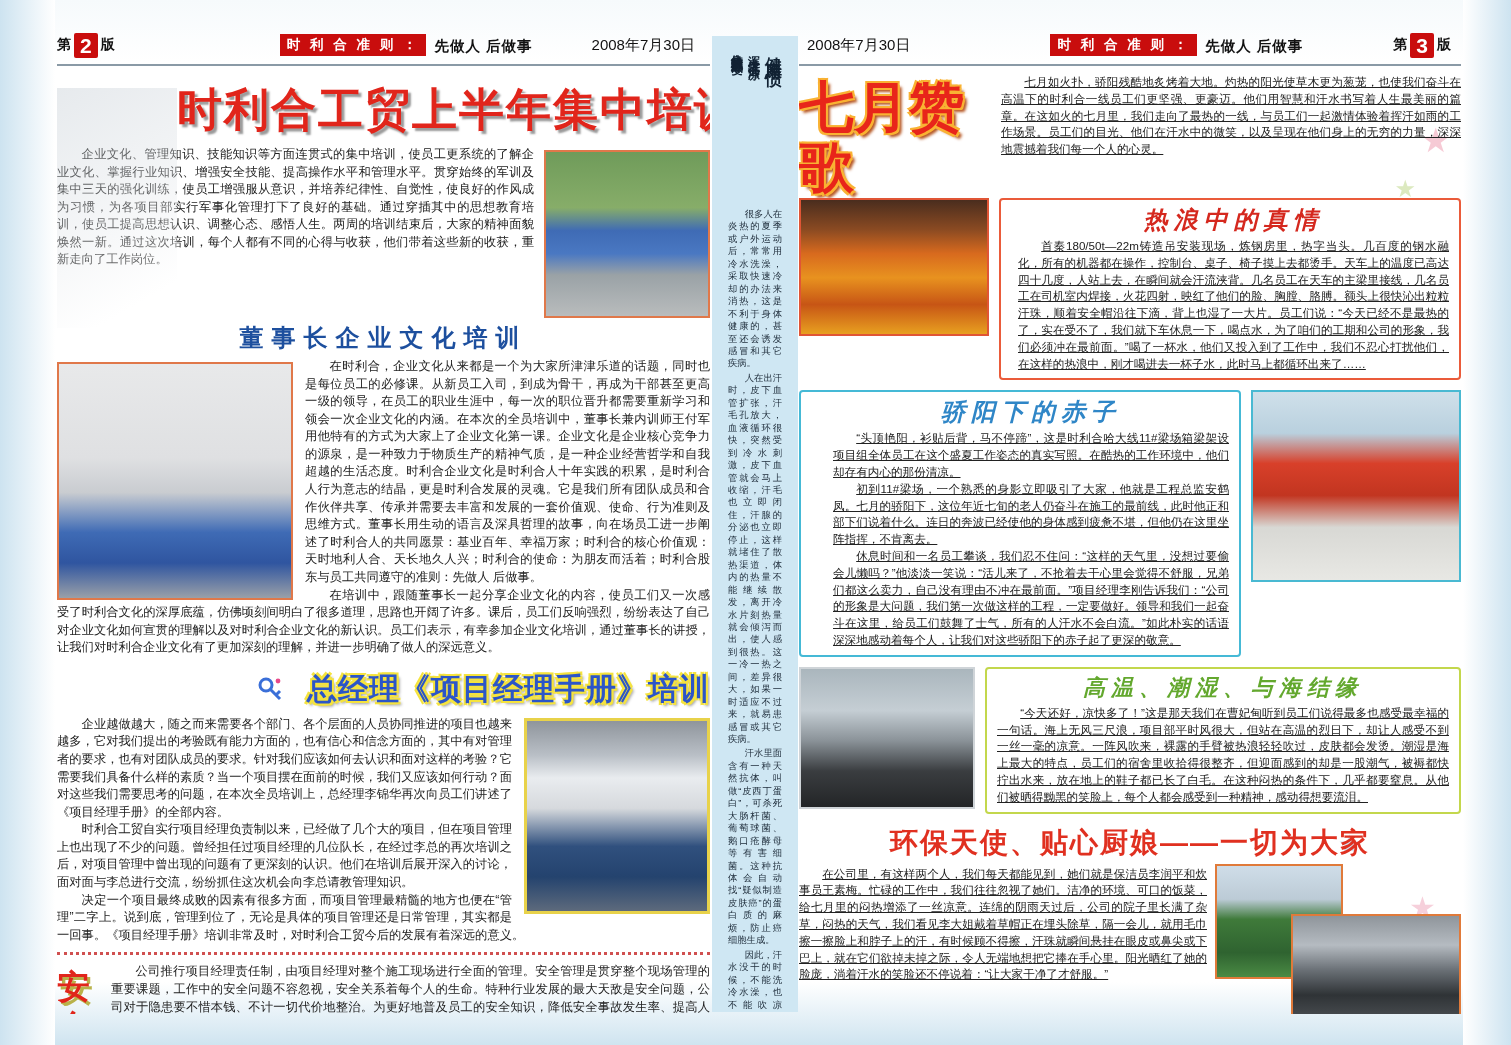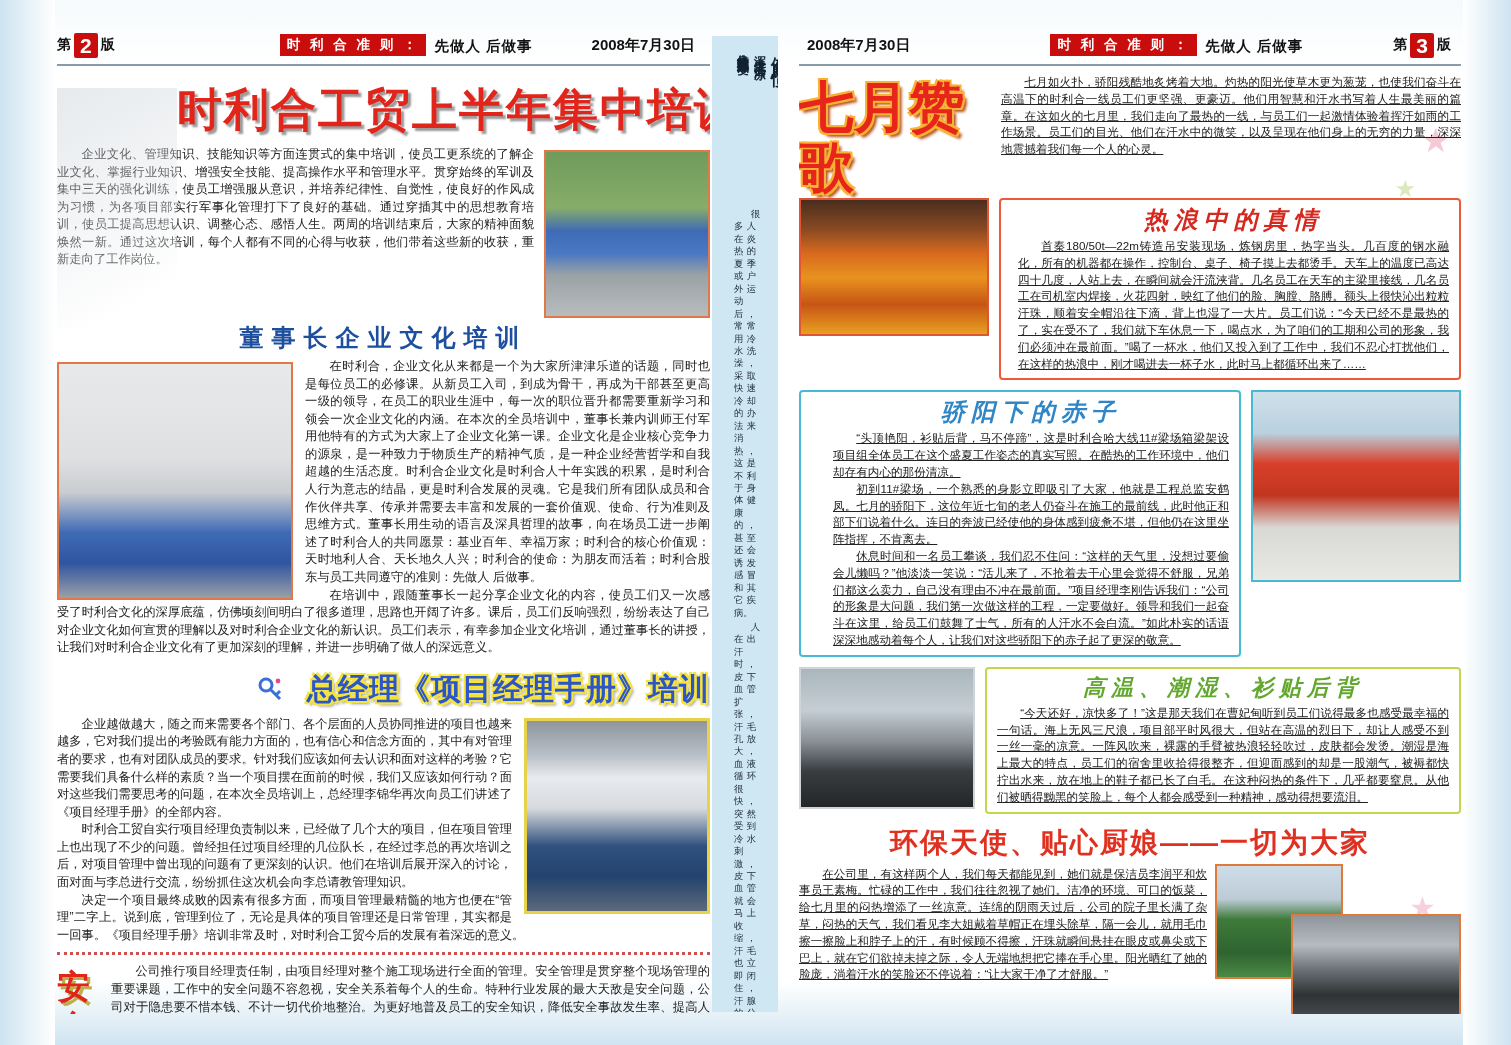--- a/index.html
+++ b/index.html
@@ -15,21 +15,21 @@
 
   
   .pghead{position:relative;height:34px;display:flex;align-items:center;font-size:14px;color:#111;}
   .pgno{display:flex;align-items:center;gap:3px;font-weight:bold;}
   .nobox{display:inline-block;background:#c90d0d;color:#fff;font-size:21px;font-weight:bold;
          padding:0 6px;line-height:25px;border-radius:2px;}
   .slogan{display:flex;align-items:flex-end;gap:8px;}
   .sloganbox{background:#c90d0d;color:#fff;font-weight:bold;letter-spacing:3px;
              padding:2px 7px;font-size:13.5px;}
   .slogantxt{font-weight:bold;font-size:14.5px;letter-spacing:1px;}
-  .pgdate{font-weight:bold;font-size:15px;}
+  .pgdate{font-weight:normal;font-size:15px;}
   .headrule{height:0;border-top:2px solid #8a9aa6;margin:2px 0 0 0;}
 
   
   p.body{margin:0;text-align:justify;text-indent:2em;color:#222;}
   .lp p.body{font-size:12.3px;line-height:1.43;}
   .rp p.body{font-size:11.6px;line-height:1.45;text-decoration:underline;}
 
   
   .lp-title{margin:14px 0 6px 120px;font-size:45px;font-weight:bold;color:#e1251b;
             letter-spacing:2px;white-space:nowrap;
@@ -48,22 +48,22 @@
             text-shadow:-2px -2px 0 #f5e33e,2px -2px 0 #f5e33e,-2px 2px 0 #f5e33e,2px 2px 0 #f5e33e,3px 3px 3px #999;}
   .ph-class2{float:right;width:186px;height:196px;margin:2px 0 4px 12px;border:3px solid #e8d24a;
              background:linear-gradient(180deg,#8f959c 0%,#b9bfc6 18%,#e9ecef 30%,#d6d9dd 46%,#30507e 66%,#24436e 82%,#5d6a7c 100%);}
   .dotsep{border-top:3px dotted #d05050;margin:8px 0 8px 0;}
   .safety{display:flex;gap:14px;position:relative;}
   .safety-label{width:40px;font-size:33px;line-height:40px;font-weight:bold;color:#e1251b;
                 word-break:break-all;text-shadow:3px 3px 0 #b9b24a;margin-top:4px;}
   .safety-text{flex:1;position:relative;z-index:1;}
 
   
-  .mid{position:absolute;left:712px;top:36px;width:66px;height:976px;background:#cfe7f3;
-       box-sizing:border-box;padding:8px 22px;overflow:hidden;}
+  .mid{position:absolute;left:712px;top:36px;width:86px;height:976px;background:#cfe7f3;
+       box-sizing:border-box;padding:8px 16px;overflow:hidden;}
   .mid-title{height:158px;writing-mode:vertical-rl;display:flex;flex-direction:column;
              align-items:flex-start;color:#123;margin:0 auto 6px auto;}
   .mid-title .t1{font-size:17px;font-weight:bold;letter-spacing:4px;}
   .mid-title .t2{font-size:12px;font-weight:bold;margin-top:2px;letter-spacing:2px;}
   .mid-title .t3{font-size:12px;font-weight:bold;letter-spacing:1px;}
   .mid p{margin:0 0 2px 0;font-size:9.3px;line-height:1.34;text-align:justify;text-indent:1.8em;color:#1c2a38;}
   .tiplabel{color:#e05510;font-weight:bold;font-size:10px;margin:2px 0 0 0;text-indent:0 !important;}
 
   
   .rp-introwrap{margin-top:8px;}
@@ -170,20 +170,21 @@
   </div>
 
   <div class="mid">
     <div class="mid-title">
       <span class="t1">健康习惯</span>
       <span class="t2">浑身大汗去冲凉</span>
       <span class="t3">身体难以适应冷热巨变</span>
     </div>
     <p>很多人在炎热的夏季或户外运动后，常常用冷水洗澡，采取快速冷却的办法来消热，这是不利于身体健康的，甚至还会诱发感冒和其它疾病。</p>
     <p>人在出汗时，皮下血管扩张，汗毛孔放大，血液循环很快，突然受到冷水刺激，皮下血管就会马上收缩，汗毛也立即闭住，汗腺的分泌也立即停止，这样就堵住了散热渠道，体内的热量不能继续散发，离开冷水片刻热量就会倾泻而出，使人感到很热。这一冷一热之间，差异很大，如果一时适应不过来，就易患感冒或其它疾病。</p>
+    <p>汗水里面含有一种天然抗体，叫做“皮西丁蛋白”，可杀死大肠杆菌、葡萄球菌、鹅口疮酵母等有害细菌。这种抗体会自动找“疑似制造皮肤癌”的蛋白质的麻烦，防止癌细胞生成。</p>
     <p>因此，汗水没干的时候，不能洗冷水澡，也不能吹凉风、喝凉水等，这些都会导致疾病的发生，于健康不利。</p>
     <p>所以当大量出汗时，正确的做法并不是立即用凉水冲澡，而是应稍适休息、把汗水擦干或汗停了之后用温水洗澡，这样有助于皮肤热量的散发，也不会因突然受凉而致病。</p>
     <p class="tiplabel">小贴士：</p>
 
   </div>
 
   <div class="page page-right rp">
     <div class="pghead">
       <span class="pgdate" style="margin-left:8px;">2008年7月30日</span>
       <span class="slogan" style="margin-left:140px;">
@@ -217,21 +218,21 @@
         <p class="body">“头顶艳阳，衫贴后背，马不停蹄”，这是时利合哈大线11#梁场箱梁架设项目组全体员工在这个盛夏工作姿态的真实写照。在酷热的工作环境中，他们却存有内心的那份清凉。</p>
         <p class="body">初到11#梁场，一个熟悉的身影立即吸引了大家，他就是工程总监安鹤凤。七月的骄阳下，这位年近七旬的老人仍奋斗在施工的最前线，此时他正和部下们说着什么。连日的奔波已经使他的身体感到疲惫不堪，但他仍在这里坐阵指挥，不肯离去。</p>
         <p class="body">休息时间和一名员工攀谈，我们忍不住问：“这样的天气里，没想过要偷会儿懒吗？”他淡淡一笑说：“活儿来了，不抢着去干心里会觉得不舒服，兄弟们都这么卖力，自己没有理由不冲在最前面。”项目经理李刚告诉我们：“公司的形象是大问题，我们第一次做这样的工程，一定要做好。领导和我们一起奋斗在这里，给员工们鼓舞了士气，所有的人汗水不会白流。”如此朴实的话语深深地感动着每个人，让我们对这些骄阳下的赤子起了更深的敬意。</p>
       </div>
       <div class="photo ph-bridge"></div>
     </div>
 
     <div class="rsec">
       <div class="photo ph-sea"></div>
       <div class="rbox box-sea">
-        <h3>高温、潮湿、衫贴后背</h3>
+        <h3>高温、潮湿、与海结缘</h3>
         <p class="body">“今天还好，凉快多了！”这是那天我们在曹妃甸听到员工们说得最多也感受最幸福的一句话。海上无风三尺浪，项目部平时风很大，但站在高温的烈日下，却让人感受不到一丝一毫的凉意。一阵风吹来，裸露的手臂被热浪轻轻吹过，皮肤都会发烫。潮湿是海上最大的特点，员工们的宿舍里收拾得很整齐，但迎面感到的却是一股潮气，被褥都快拧出水来，放在地上的鞋子都已长了白毛。在这种闷热的条件下，几乎都要窒息。从他们被晒得黝黑的笑脸上，每个人都会感受到一种精神，感动得想要流泪。</p>
       </div>
     </div>
 
     <div class="angel">
       <h3>环保天使、贴心厨娘——一切为大家</h3>
       <div class="photo ph-garden"></div>
       <div class="photo ph-kitchen"></div>
       <div class="angel-text">
         <p class="body">在公司里，有这样两个人，我们每天都能见到，她们就是保洁员李润平和炊事员王素梅。忙碌的工作中，我们往往忽视了她们。洁净的环境、可口的饭菜，给七月里的闷热增添了一丝凉意。连绵的阴雨天过后，公司的院子里长满了杂草，闷热的天气，我们看见李大姐戴着草帽正在埋头除草，隔一会儿，就用毛巾擦一擦脸上和脖子上的汗，有时候顾不得擦，汗珠就瞬间悬挂在眼皮或鼻尖或下巴上，就在它们欲掉未掉之际，令人无端地想把它捧在手心里。阳光晒红了她的脸庞，淌着汗水的笑脸还不停说着：“让大家干净了才舒服。”</p>

